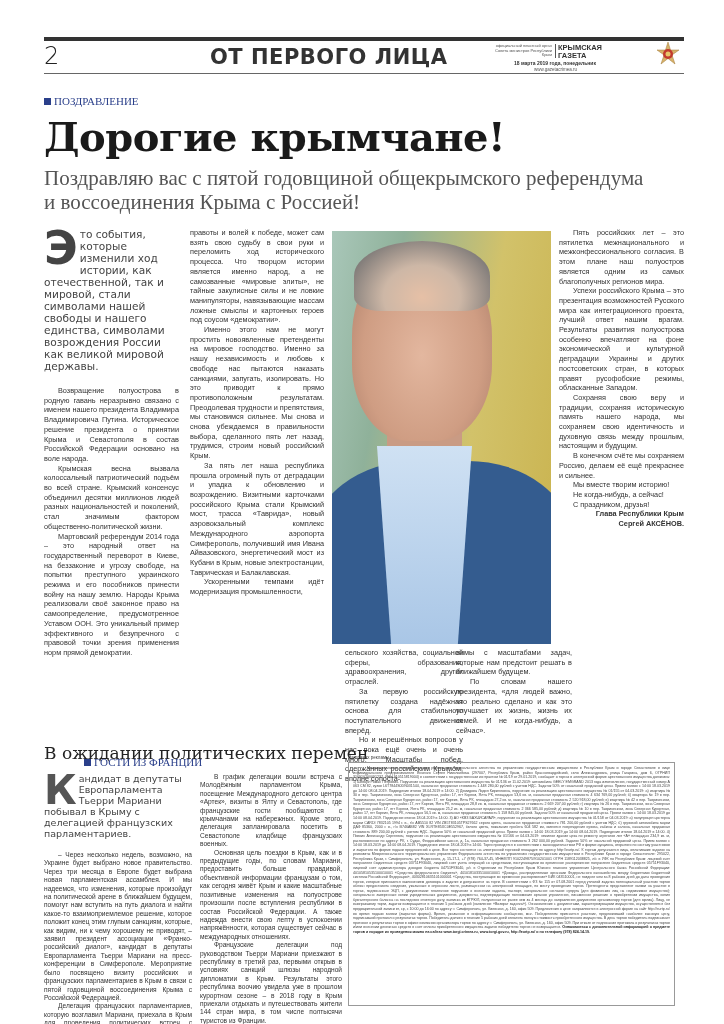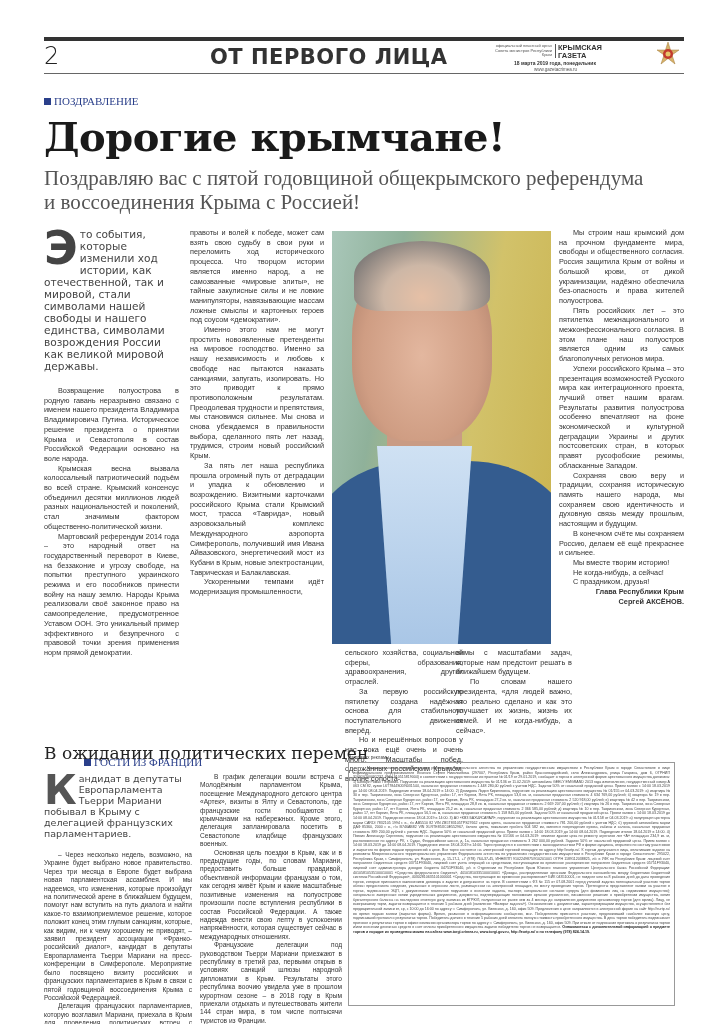--- a/index.html
+++ b/index.html
@@ -111,21 +111,20 @@
     <p>За первую российскую пятилетку создана надёжная основа для стабильного поступательного движения вперёд.</p>
     <p>Но и нерешённых вопросов у нас пока ещё очень и очень много. Масштабы побед, одержанных российским Крымом, вполне сопоста-</p>
   </div>
 
   <div class="col" style="left:412px; top:648px; width:116px;">
     <p style="text-indent:0">вимы с масштабами задач, которые нам предстоит решать в ближайшем будущем.</p>
     <p>По словам нашего президента, «для людей важно, что реально сделано и как это улучшает их жизнь, жизнь их семей. И не когда-нибудь, а сейчас».</p>
   </div>
 
   <div class="col" style="left:515px; top:228px; width:125px;">
-    <p>Мы строим наш крымский дом на прочном фундаменте мира, свободы и общественного согласия. Россия защитила Крым от войны и большой крови, от дикой украинизации, надёжно обеспечила без-опасность и права жителей полуострова.</p>
     <p>Пять российских лет – это пятилетка межнационального и межконфессионального согласия. В этом плане наш полуостров является одним из самых благополучных регионов мира.</p>
     <p>Успехи российского Крыма – это презентация возможностей Русского мира как интеграционного проекта, лучший ответ нашим врагам. Результаты развития полуострова особенно впечатляют на фоне экономической и культурной деградации Украины и других постсоветских стран, в которых правят русофобские режимы, обласканные Западом.</p>
     <p>Сохраняя свою веру и традиции, сохраняя историческую память нашего народа, мы сохраняем свою идентичность и духовную связь между прошлым, настоящим и будущим.</p>
     <p>В конечном счёте мы сохраняем Россию, делаем её ещё прекраснее и сильнее.</p>
     <p>Мы вместе творим историю!</p>
     <p>Не когда-нибудь, а сейчас!</p>
     <p>С праздником, друзья!</p>
     <p class="signature">Глава Республики Крым</p>
     <p class="signature">Сергей АКСЁНОВ.</p>
   </div>

